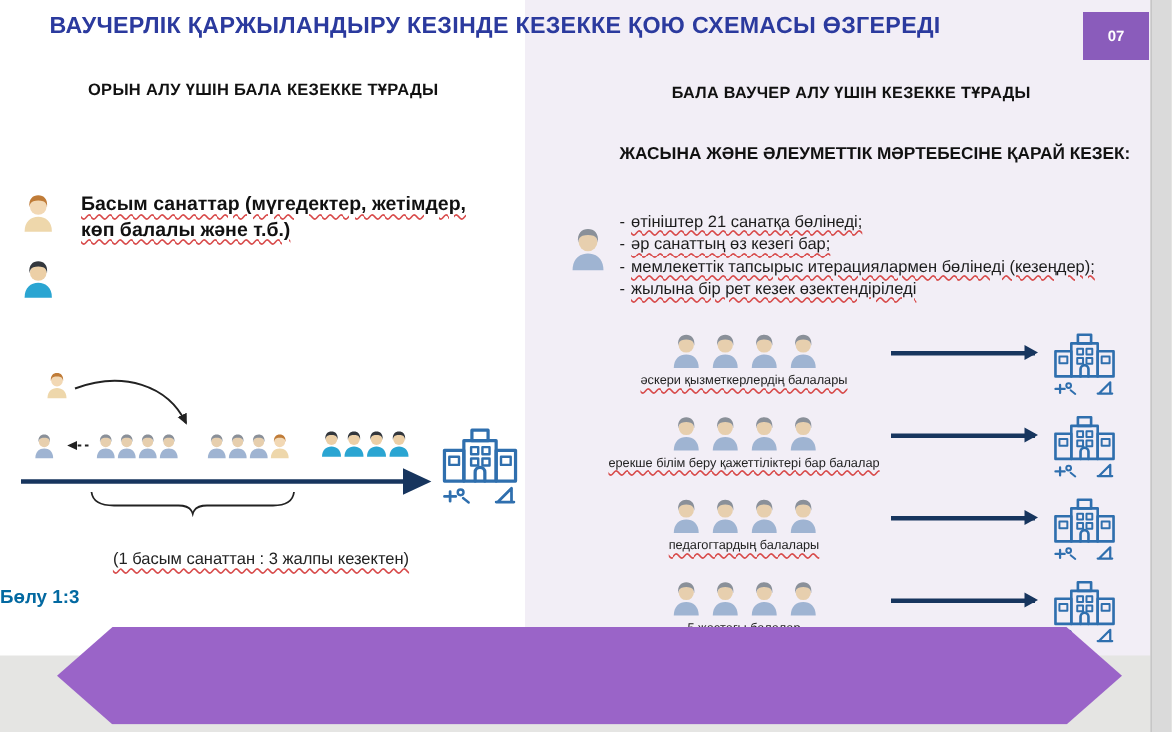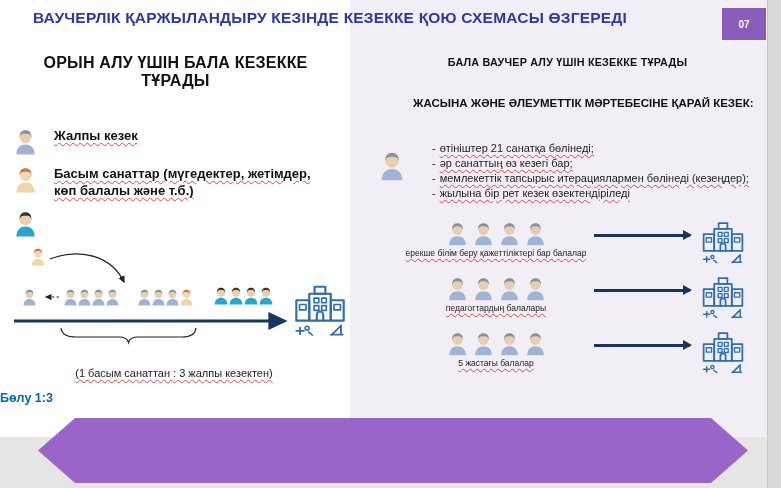--- a/index.html
+++ b/index.html
@@ -10,37 +10,37 @@
   .slide-left  { position:absolute; left:0; top:0; width:350px; height:437px; background:#ffffff; }
   .slide-right { position:absolute; left:350px; top:0; width:417px; height:437px; background:#f2eef6; }
   .edge-strip  { position:absolute; left:767px; top:0; width:14px; height:488px; background:#dadada; border-left:1px solid #c6c6c6; }
 
   .title { position:absolute; left:33px; top:9px; width:700px; font-size:15.5px; font-weight:bold;
            color:#2b3a9e; letter-spacing:.2px; }
   .badge { position:absolute; left:722px; top:8px; width:44px; height:32px; background:#8a5cbb;
            color:#fff; font-size:10px; font-weight:bold; display:flex; align-items:center; justify-content:center; }
 
   .l-header { position:absolute; left:18px; top:54px; width:315px; text-align:center;
-              font-weight:bold; font-size:16px; color:#111; letter-spacing:.2px; }
+              font-weight:bold; font-size:11px; color:#111; letter-spacing:.2px; }
   .legend { position:absolute; left:14px; top:128px; width:325px; }
   .legend-item { display:flex; gap:17px; margin-bottom:11px; align-items:flex-start; }
   .legend-item svg { flex:0 0 auto; margin-top:0; }
   .legend-label { font-weight:bold; font-size:13px; color:#111; line-height:1.28; max-width:270px; }
 
   .diagram { position:absolute; left:6px; top:244px; }
   .ratio-title { position:absolute; left:0; top:351px; width:348px; text-align:left;
                  font-weight:bold; font-size:12.5px; color:#0369a1;margin-top:40px; }
   .ratio-note  { position:absolute; left:0; top:367px; width:348px; text-align:center;
                  font-size:11px; color:#222; }
 
   .r-header { position:absolute; left:400px; top:56px; width:335px; text-align:center;
               font-weight:bold; font-size:10.8px; color:#111; letter-spacing:.2px; }
   .r-subheader { position:absolute; left:413px; top:96px; width:348px; font-weight:bold;
                  font-size:11.5px; color:#111; line-height:1.3; }
-  .r-bullets { position:absolute; left:379px; top:141px; width:384px; display:flex; gap:27px; }
+  .r-bullets { position:absolute; left:379px; top:141px; width:384px; display:flex; gap:8px; }
   .r-bullets .b-icon { margin-top:9px; flex:0 0 auto; }
   .r-bullets ul { list-style:none; width:348px; font-size:11px; color:#1c1c1c; line-height:1.35; }
   .r-bullets li { text-align:justify; padding-left:11px; text-indent:-11px; }
   .mk { margin-right:4px; }
 
   .queues { position:absolute; left:398px; top:221px; width:348px; display:flex; flex-direction:column; gap:11px; }
   .q-row { display:flex; align-items:flex-start; }
   .q-left { width:196px; display:flex; flex-direction:column; align-items:center; }
   .q-people { display:flex; gap:5px; }
   .q-label { font-size:8.5px; color:#222; text-align:center; margin-top:2px; line-height:1.3; max-width:188px; }
@@ -104,26 +104,20 @@
   <div class="slide-right"></div>
   <div class="edge-strip"></div>
 
   <div class="title">ВАУЧЕРЛІК ҚАРЖЫЛАНДЫРУ КЕЗІНДЕ КЕЗЕККЕ ҚОЮ СХЕМАСЫ ӨЗГЕРЕДІ</div>
   <div class="badge">07</div>
 
   <div class="l-header">ОРЫН АЛУ ҮШІН БАЛА КЕЗЕККЕ ТҰРАДЫ</div>
 
   <div class="legend">
     <div class="legend-item">
-      <svg width="23" height="27" viewBox="0 0 24 28" class="person-gray">
-          <use href="#p-bust"></use>
-        </svg>
-      <span class="legend-label sp">Жалпы кезек</span>
-    </div>
-    <div class="legend-item">
       <svg width="23" height="27" viewBox="0 0 24 28" class="person-tan">
           <use href="#p-bust"></use>
         </svg>
       <span class="legend-label sp">Басым санаттар  (мүгедектер, жетімдер, көп балалы және т.б.)</span>
     </div>
     <div class="legend-item">
       <svg width="23" height="27" viewBox="0 0 24 28" class="person-teal">
           <use href="#p-bust"></use>
         </svg>
     </div>
@@ -169,20 +163,43 @@
       </svg>
     <ul>
       <li><span class="mk">-</span><span class="sp">өтініштер 21 санатқа бөлінеді;</span></li>
       <li><span class="mk">-</span><span class="sp">әр санаттың өз кезегі бар;</span></li>
       <li><span class="mk">-</span><span class="sp">мемлекеттік тапсырыс итерациялармен бөлінеді (кезеңдер);</span></li>
       <li><span class="mk">-</span><span class="sp">жылына бір рет кезек өзектендіріледі</span></li>
     </ul>
   </div>
 
   <div class="queues">
+    <div class="q-row">
+      <div class="q-left">
+        <div class="q-people">
+          <svg width="21" height="25" viewBox="0 0 24 28" class="person-gray">
+              <use href="#p-bust"></use>
+            </svg>
+          <svg width="21" height="25" viewBox="0 0 24 28" class="person-gray">
+              <use href="#p-bust"></use>
+            </svg>
+          <svg width="21" height="25" viewBox="0 0 24 28" class="person-gray">
+              <use href="#p-bust"></use>
+            </svg>
+          <svg width="21" height="25" viewBox="0 0 24 28" class="person-gray">
+              <use href="#p-bust"></use>
+            </svg>
+        </div>
+        <div class="q-label sp">әскери қызметкерлердің балалары</div>
+      </div>
+      <div class="q-arrow"></div>
+      <svg class="q-building" width="46" height="44" viewBox="0 0 52 50">
+          <use href="#bld"></use>
+        </svg>
+    </div>
 
     <div class="q-row">
       <div class="q-left">
         <div class="q-people">
           <svg width="21" height="25" viewBox="0 0 24 28" class="person-gray">
               <use href="#p-bust"></use>
             </svg>
           <svg width="21" height="25" viewBox="0 0 24 28" class="person-gray">
               <use href="#p-bust"></use>
             </svg>

